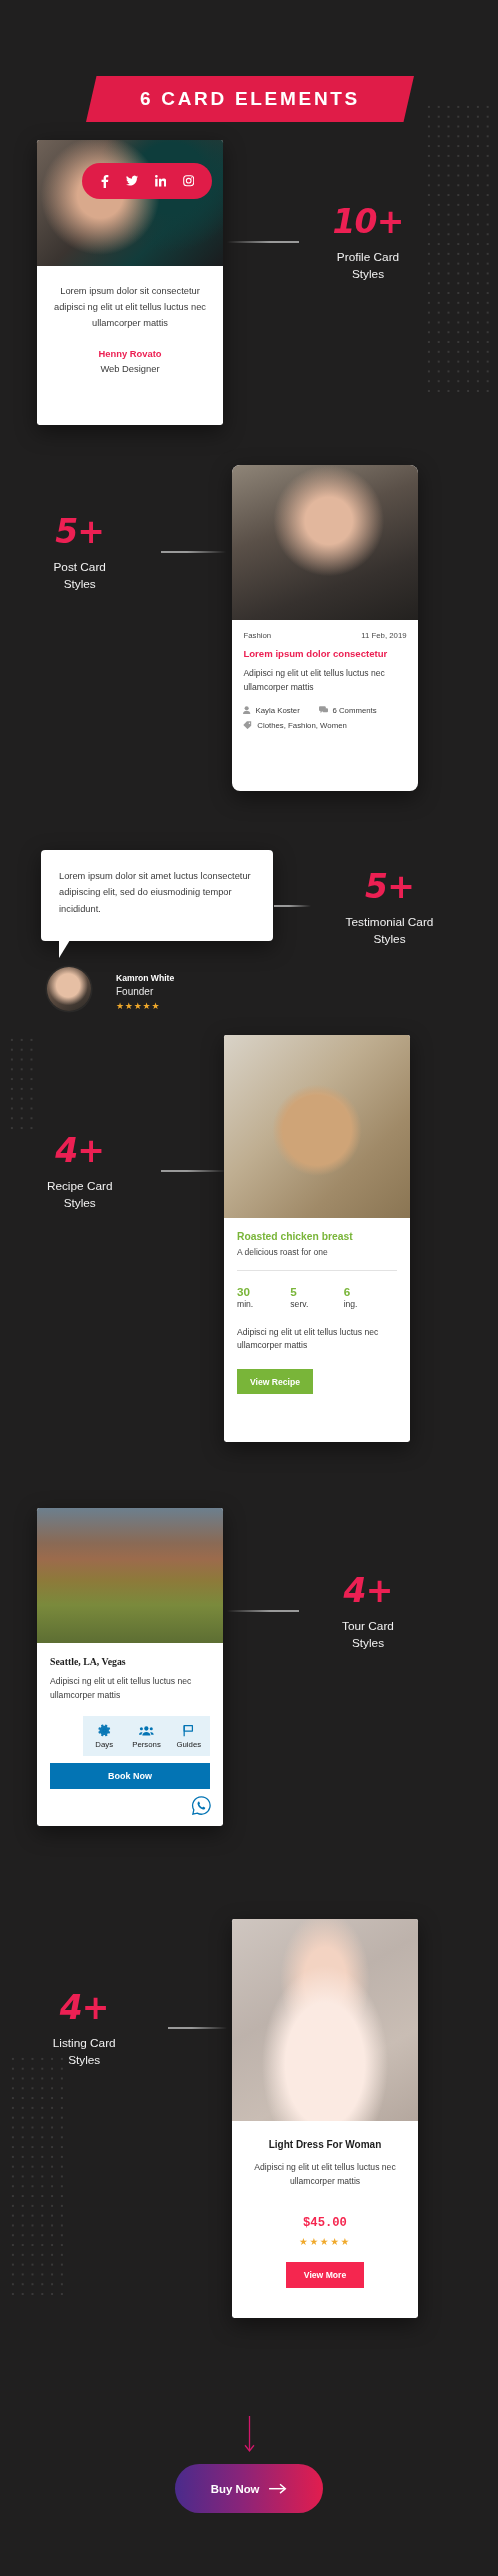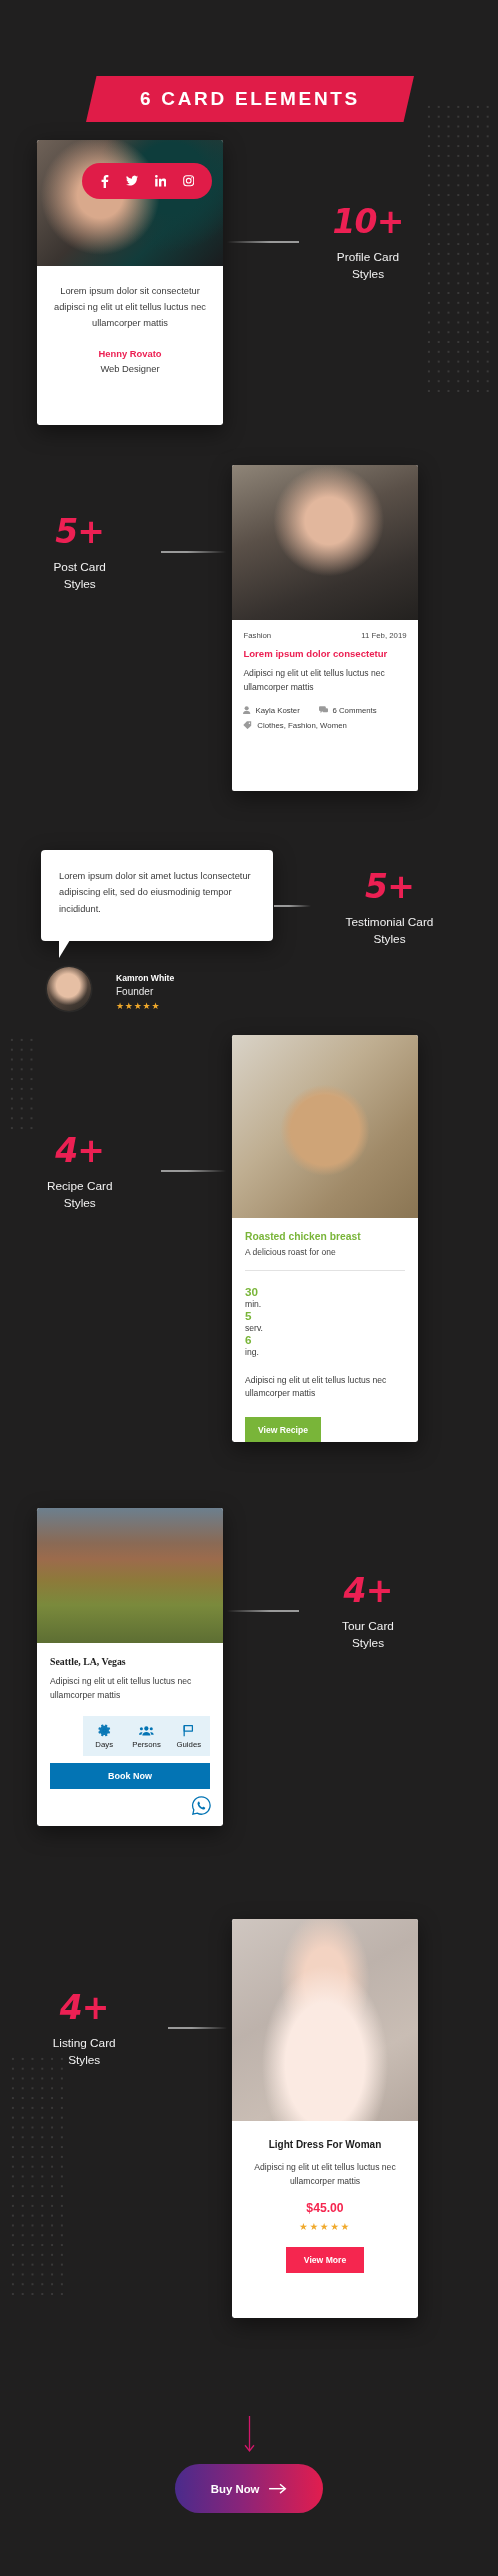--- a/index.html
+++ b/index.html
@@ -122,21 +122,21 @@
   }
   .profile-role {
     margin-top: 3.3px;
     color: #3b3b3b;
     font-size: 9.4px;
   }
   #callout-profile { left: 303px; top: 205px; width: 130px; }
   #conn-profile { left: 227px; top: 241px; width: 72px; }
 
   
-  #post-card { left: 232px; top: 465px; width: 186px; height: 326px; border-radius: 2px; }
+  #post-card { left: 232px; top: 465px; width: 186px; height: 326px; border-radius: 8px; }
   #post-card .card-photo {
     height: 155px;
     background-image:
       radial-gradient(circle at 52% 36%, #e2b79d 0 17%, rgba(226,183,157,0) 40%),
       linear-gradient(160deg,#8f8578 0%, #5a5048 38%, #36312e 72%, #23211f 100%);
   }
   .post-body { padding: 11.4px 11.4px 8.1px; }
   .post-meta-top { display:flex; justify-content: space-between; font-size: 7.8px; color:#4a4a4a; }
   .post-title { margin-top: 8.1px; color:#ec2053; font-size: 9.6px; font-weight: bold; }
   .post-desc { margin-top: 7.3px; color:#3b3b3b; font-size: 8.6px; line-height: 1.62; }
@@ -171,33 +171,33 @@
       linear-gradient(150deg,#8c7260 0%, #5a4a3f 50%, #2b2926 100%);
     box-shadow: 0 0 0 1.6px #2a2928;
   }
   .testi-name { color:#ffffff; font-size: 8.6px; font-weight: bold; }
   .testi-role { color:#e8e8e8; font-size: 10px; margin-top: 3.3px; }
   .stars { margin-top: 4.1px; color:#f0a92b; font-size: 9px; letter-spacing: 0.8px; }
   #callout-testi { left: 316px; top: 870px; width: 147px; }
   #conn-testi { left: 274px; top: 905px; width: 37px; }
 
   
-  #recipe-card { left: 232px; top: 1035px; width: 186px; height: 407px; border-radius: 2.4px; }
+  #recipe-card { left: 224px; top: 1035px; width: 186px; height: 407px; border-radius: 2.4px; }
   #recipe-card .card-photo {
     height: 183px;
     background-image:
       radial-gradient(ellipse at 50% 52%, #cfa477 0 26%, rgba(207,164,119,0) 34%),
       radial-gradient(ellipse at 50% 50%, #e4dcc6 0 20%, rgba(228,220,198,0) 27%),
       linear-gradient(135deg,#d9d3c8 0%, #bfae91 40%, #a08a68 72%, #8a7553 100%);
   }
   .recipe-body { padding: 13px 13px 14.7px; }
   .recipe-title { color:#79b539; font-size: 10.3px; font-weight: bold; }
   .recipe-sub { color:#444; font-size: 8.5px; margin-top: 4.9px; }
   .recipe-rule { height:0.8px; background:#e2e2e2; margin: 13px 0 14.7px; }
-  .recipe-stats { display:flex;flex-direction:column; }
+  .recipe-stats { display:flex; }
   .recipe-stat { width: 33.33%; }
   .recipe-stat .v { color:#79b539; font-size: 11.7px; font-weight: bold; }
   .recipe-stat .l { color:#3b3b3b; font-size: 8.6px; margin-top: 1px; }
   .recipe-desc { margin-top: 16.3px; color:#3b3b3b; font-size: 8.6px; line-height:1.6; }
   .recipe-btn {
     margin-top: 16.3px;
     display:inline-block;
     background:#79b539; color:#fff;
     font-size: 8.6px; font-weight: bold;
     padding: 7.3px 13px;
@@ -245,21 +245,21 @@
   #listing-card .card-photo {
     height: 202px;
     background-image:
       radial-gradient(ellipse at 50% 72%, #fbeae2 0 30%, rgba(251,234,226,0) 48%),
       radial-gradient(ellipse at 50% 30%, #f3d3c2 0 16%, rgba(243,211,194,0) 34%),
       linear-gradient(150deg,#cfc6c0 0%, #bdb2ab 40%, #c9bdb4 70%, #b4a79e 100%);
   }
   .listing-body { padding: 18px 13px 19.6px; text-align:center; }
   .listing-title { color:#1d1d1d; font-size: 10px; font-weight: bold; }
   .listing-desc { margin-top: 9.8px; color:#3b3b3b; font-size:8.6px; line-height:1.64; }
-  .listing-price { margin-top: 13px; color:#f5264f; font-size: 12.2px; font-weight: bold; }
+  .listing-price { margin-top: 28px; color:#f5264f; font-size: 12.2px; font-weight: bold; font-family: Liberation Mono, monospace; }
   .listing-stars { margin-top: 6.5px; color:#f0a92b; font-size: 9.8px; letter-spacing: 1.6px; }
   .listing-btn {
     margin-top: 14.7px;
     display:inline-block;
     background:#f5264f; color:#fff;
     font-size:8.6px; font-weight:bold;
     padding: 8.1px 18px; border:none; cursor:pointer;
   }
   #callout-listing { left: 14.7px; top: 1991px; width: 139px; }
   #conn-listing { left: 168px; top: 2027px; width: 59px; }

